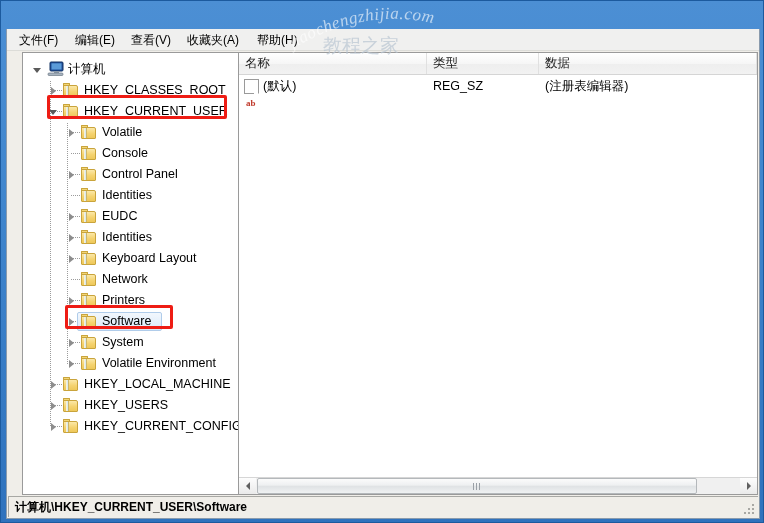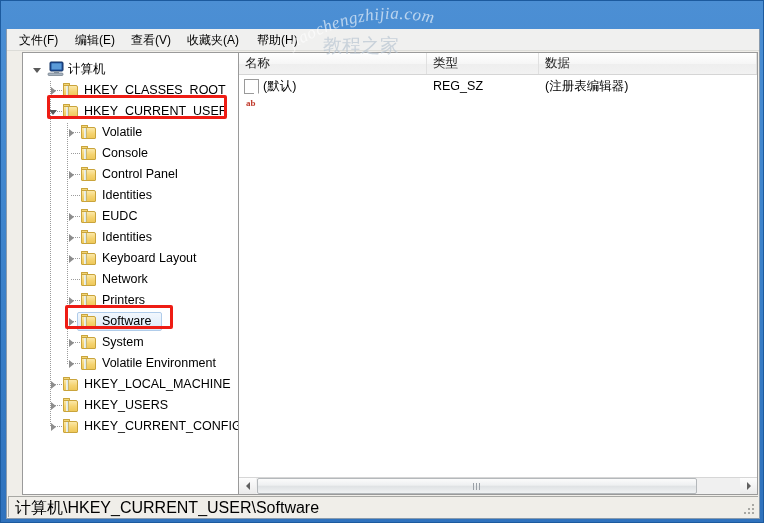--- a/index.html
+++ b/index.html
@@ -301,22 +301,23 @@
   #statusbar {
     position: absolute;
     left: 1px; bottom: 1px;
     width: 750px; height: 21px;
     background: #f0eee9;
     border: 1px solid #a8a8a4;
     border-right: none; border-bottom: none;
   }
   #statustext {
     position: absolute; left: 6px; top: 2px;
-    font-size: 16px; color: #000; line-height: 17px;
+    font-size: 12px; color: #000; line-height: 17px;
     white-space: nowrap;
+    font-weight: bold;
   }
   #grip {
     position: absolute; right: 3px; bottom: 2px;
     width: 11px; height: 11px;
   }
   .gdot { position: absolute; width: 2px; height: 2px; background: #a8a8a4; }
 </style>
 </head>
 <body>
 

